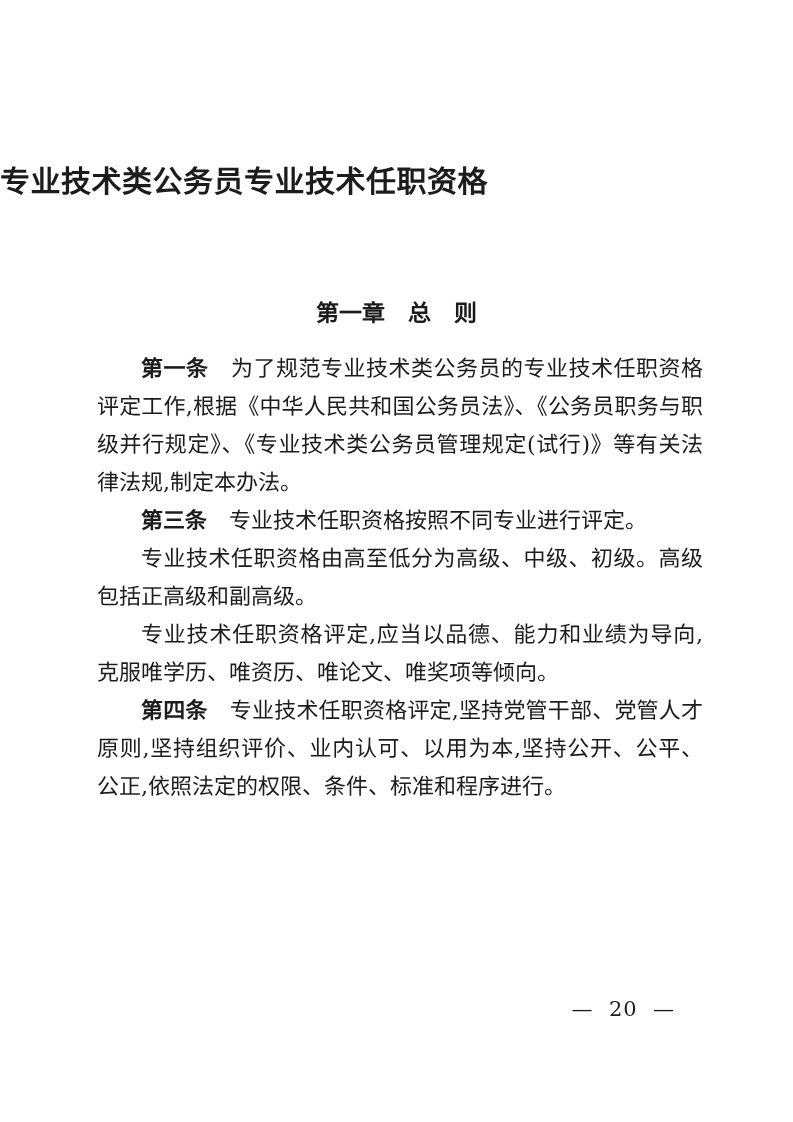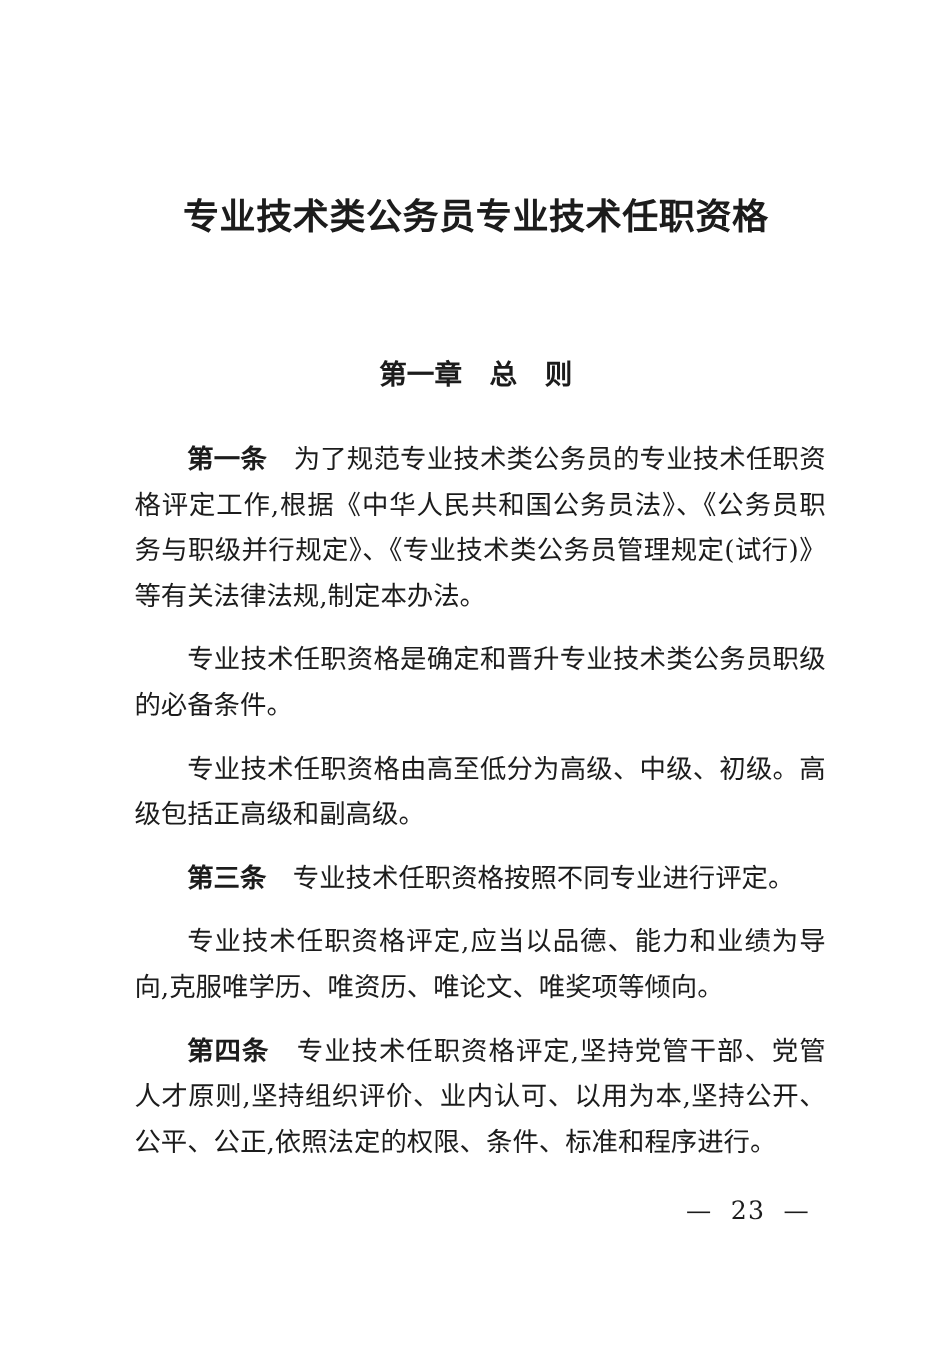--- a/index.html
+++ b/index.html
@@ -14,21 +14,20 @@
     background: #ffffff;
     color: #1c1c1c;
     font-family: "DejaVu Serif", "Liberation Serif", serif;
     overflow: hidden;
   }
   .doc-title {
     position: absolute;
     top: 160px;
     left: 0;
     width: 793px;
-    text-align: center;
     font-size: 30px;
     line-height: 44px;
     font-weight: bold;
     letter-spacing: 0.5px;
     margin: 0;
   }
   .doc-title .title-line {
     display: block;
   }
   .chapter-heading {
@@ -43,21 +42,21 @@
     font-family: "DejaVu Sans", "Liberation Sans", sans-serif;
     margin: 0;
   }
   .doc-body {
     position: absolute;
     top: 350px;
     left: 97px;
     width: 606px;
   }
   .doc-body p {
-    margin: 15px;
+    margin: 0;
     font-size: 22px;
     line-height: 38px;
     text-align: justify;
     text-indent: 2em;
     word-break: break-all;
     line-break: strict;
   }
   .article-label {
     font-weight: bold;
     font-family: "DejaVu Sans", "Liberation Sans", sans-serif;
@@ -78,22 +77,21 @@
 <div class="page">
 
   <h1 class="doc-title">
     <span class="title-line">专业技术类公务员专业技术任职资格</span>
   </h1>
 
   <h2 class="chapter-heading">第一章　总　则</h2>
 
   <div class="doc-body">
     <p><span class="article-label">第一条　</span><span>为了规范专业技术类公务员的专业技术任职资格评定工作,根据《中华人民共和国公务员法》、《公务员职务与职级并行规定》、《专业技术类公务员管理规定(试行)》等有关法律法规,制定本办法。</span></p>
-    <p><span class="article-label"></span><span>专业技术任职资格是确定和晋升专业技术类公务员职级的必备条件。</span></p>
+    <p><span class="article-label">第三条　</span><span>专业技术任职资格按照不同专业进行评定。</span></p>
     <p><span class="article-label"></span><span>专业技术任职资格由高至低分为高级、中级、初级。高级包括正高级和副高级。</span></p>
-    <p><span class="article-label">第三条　</span><span>专业技术任职资格按照不同专业进行评定。</span></p>
     <p><span class="article-label"></span><span>专业技术任职资格评定,应当以品德、能力和业绩为导向,克服唯学历、唯资历、唯论文、唯奖项等倾向。</span></p>
     <p><span class="article-label">第四条　</span><span>专业技术任职资格评定,坚持党管干部、党管人才原则,坚持组织评价、业内认可、以用为本,坚持公开、公平、公正,依照法定的权限、条件、标准和程序进行。</span></p>
   </div>
 
-  <div class="page-number">—  23  —</div>
+  <div class="page-number">—  20  —</div>
 
 </div>
 
 </body></html>

